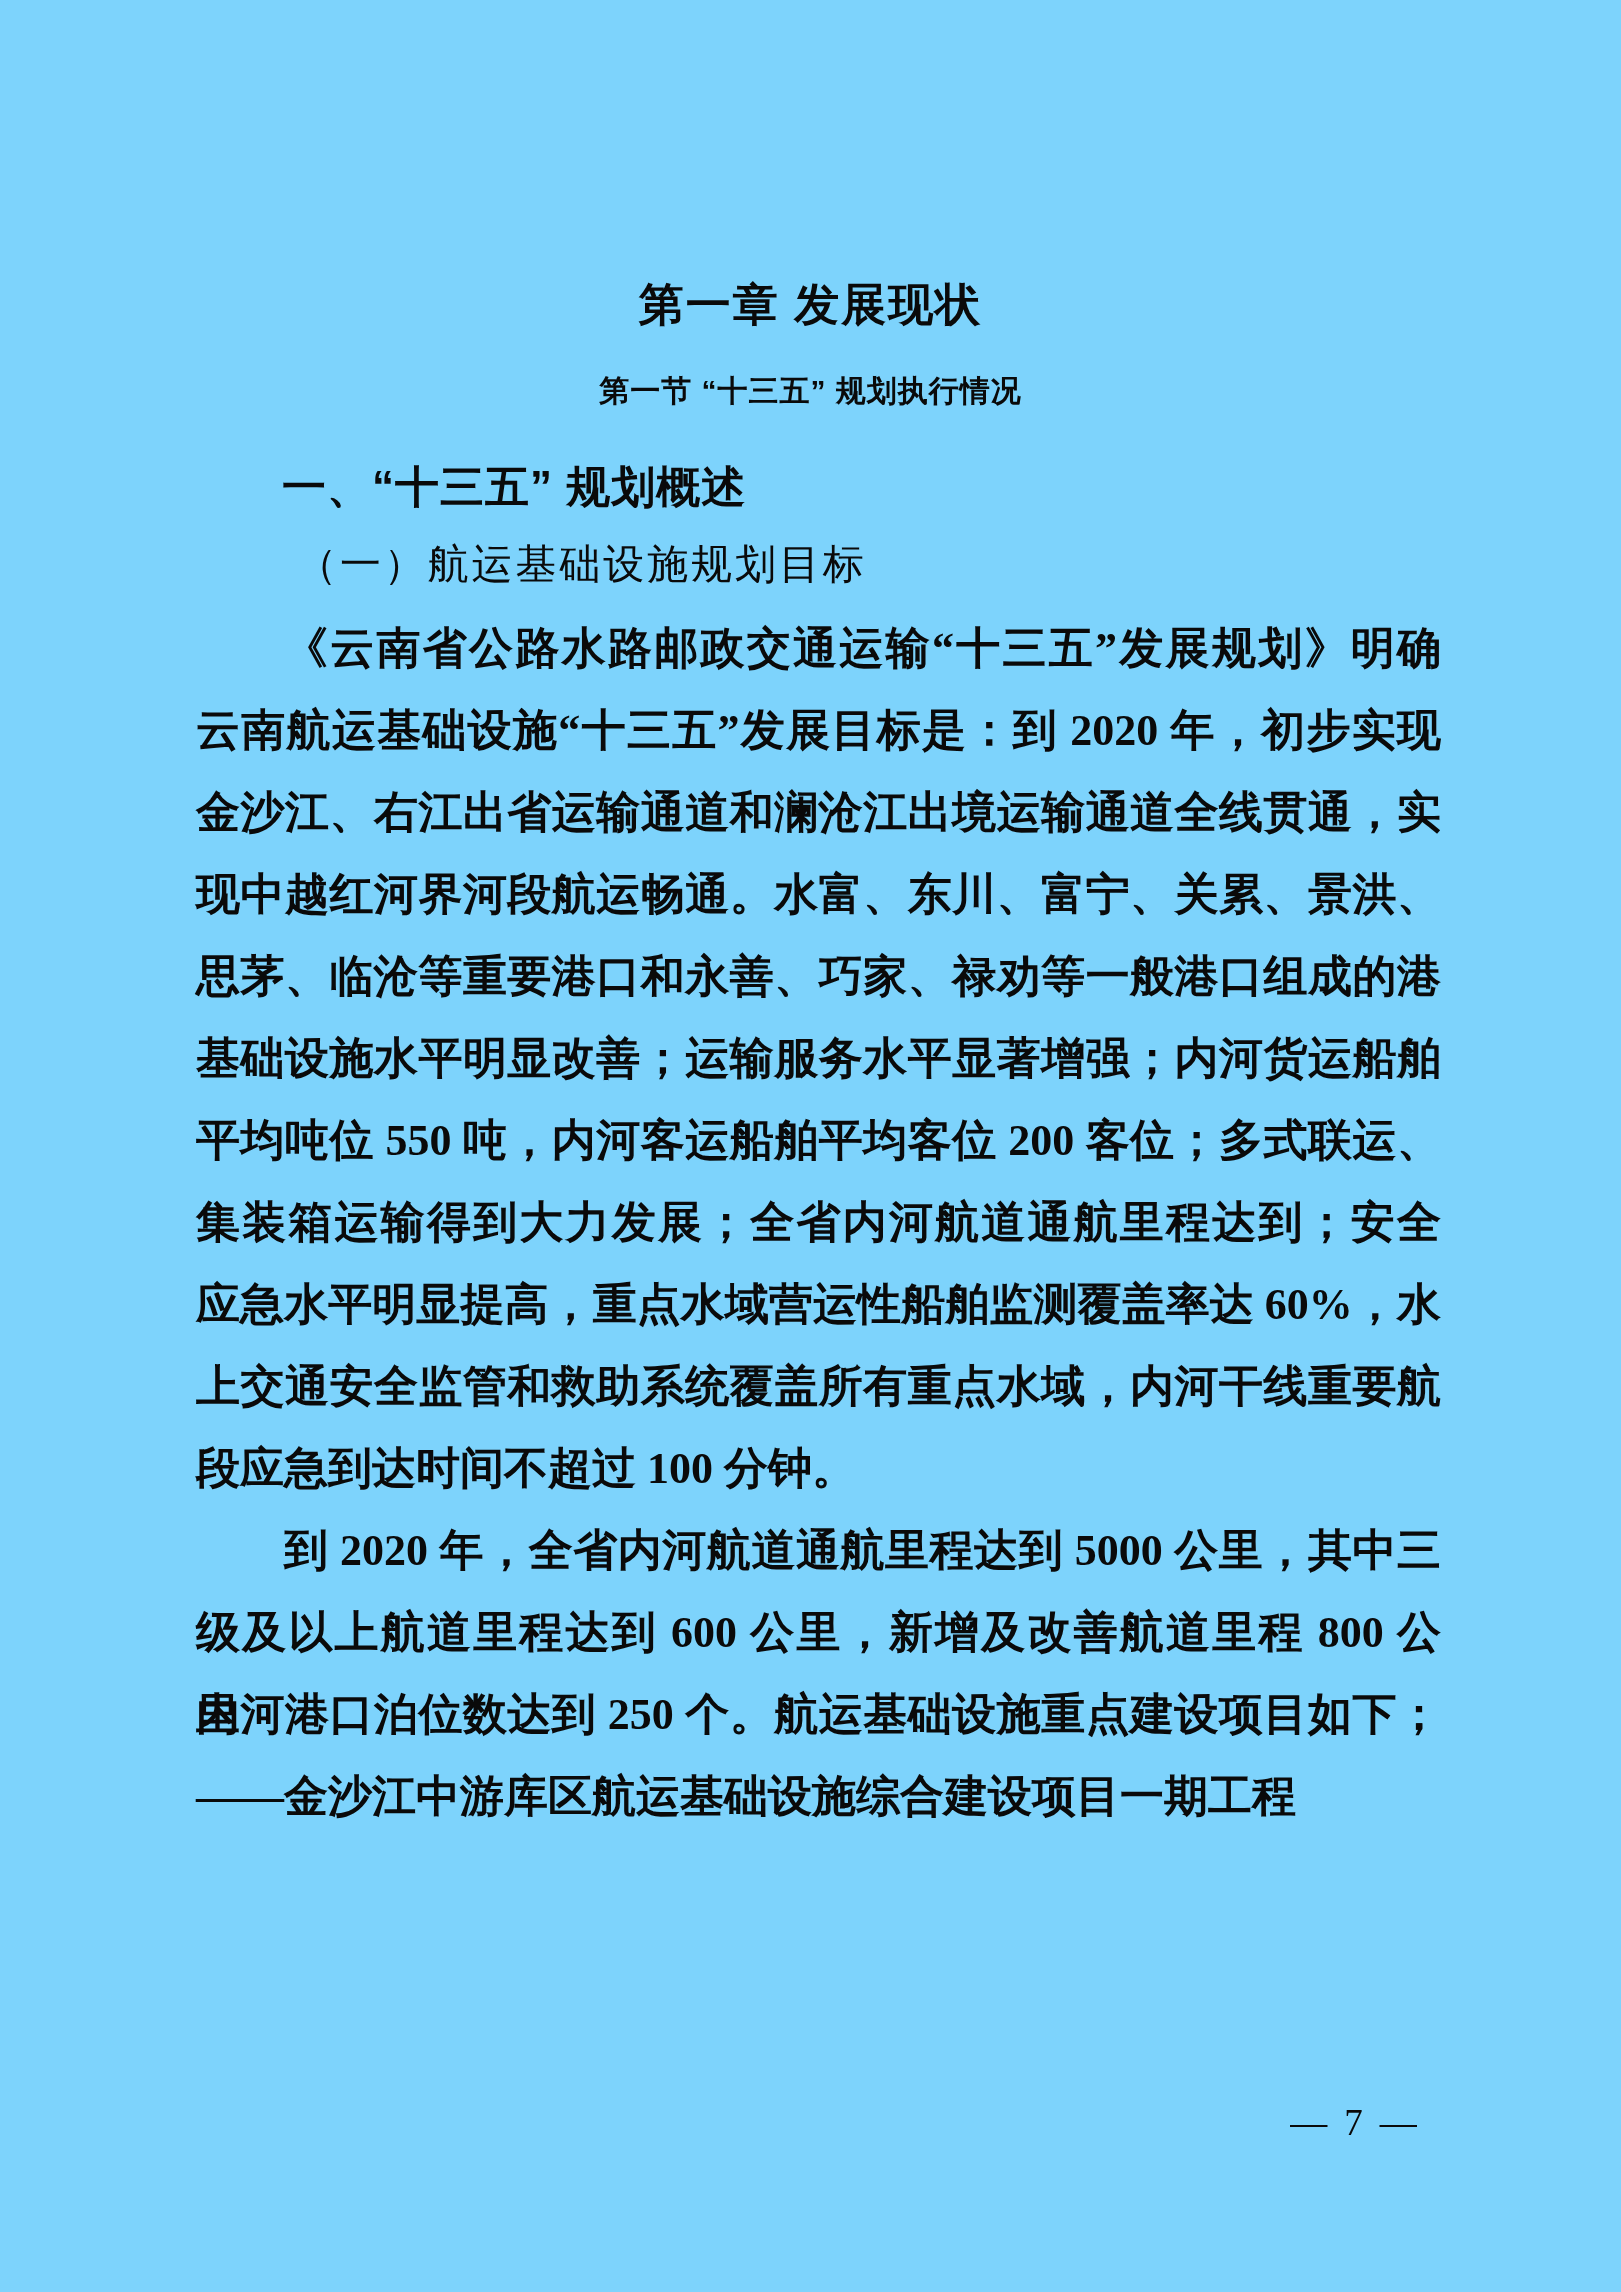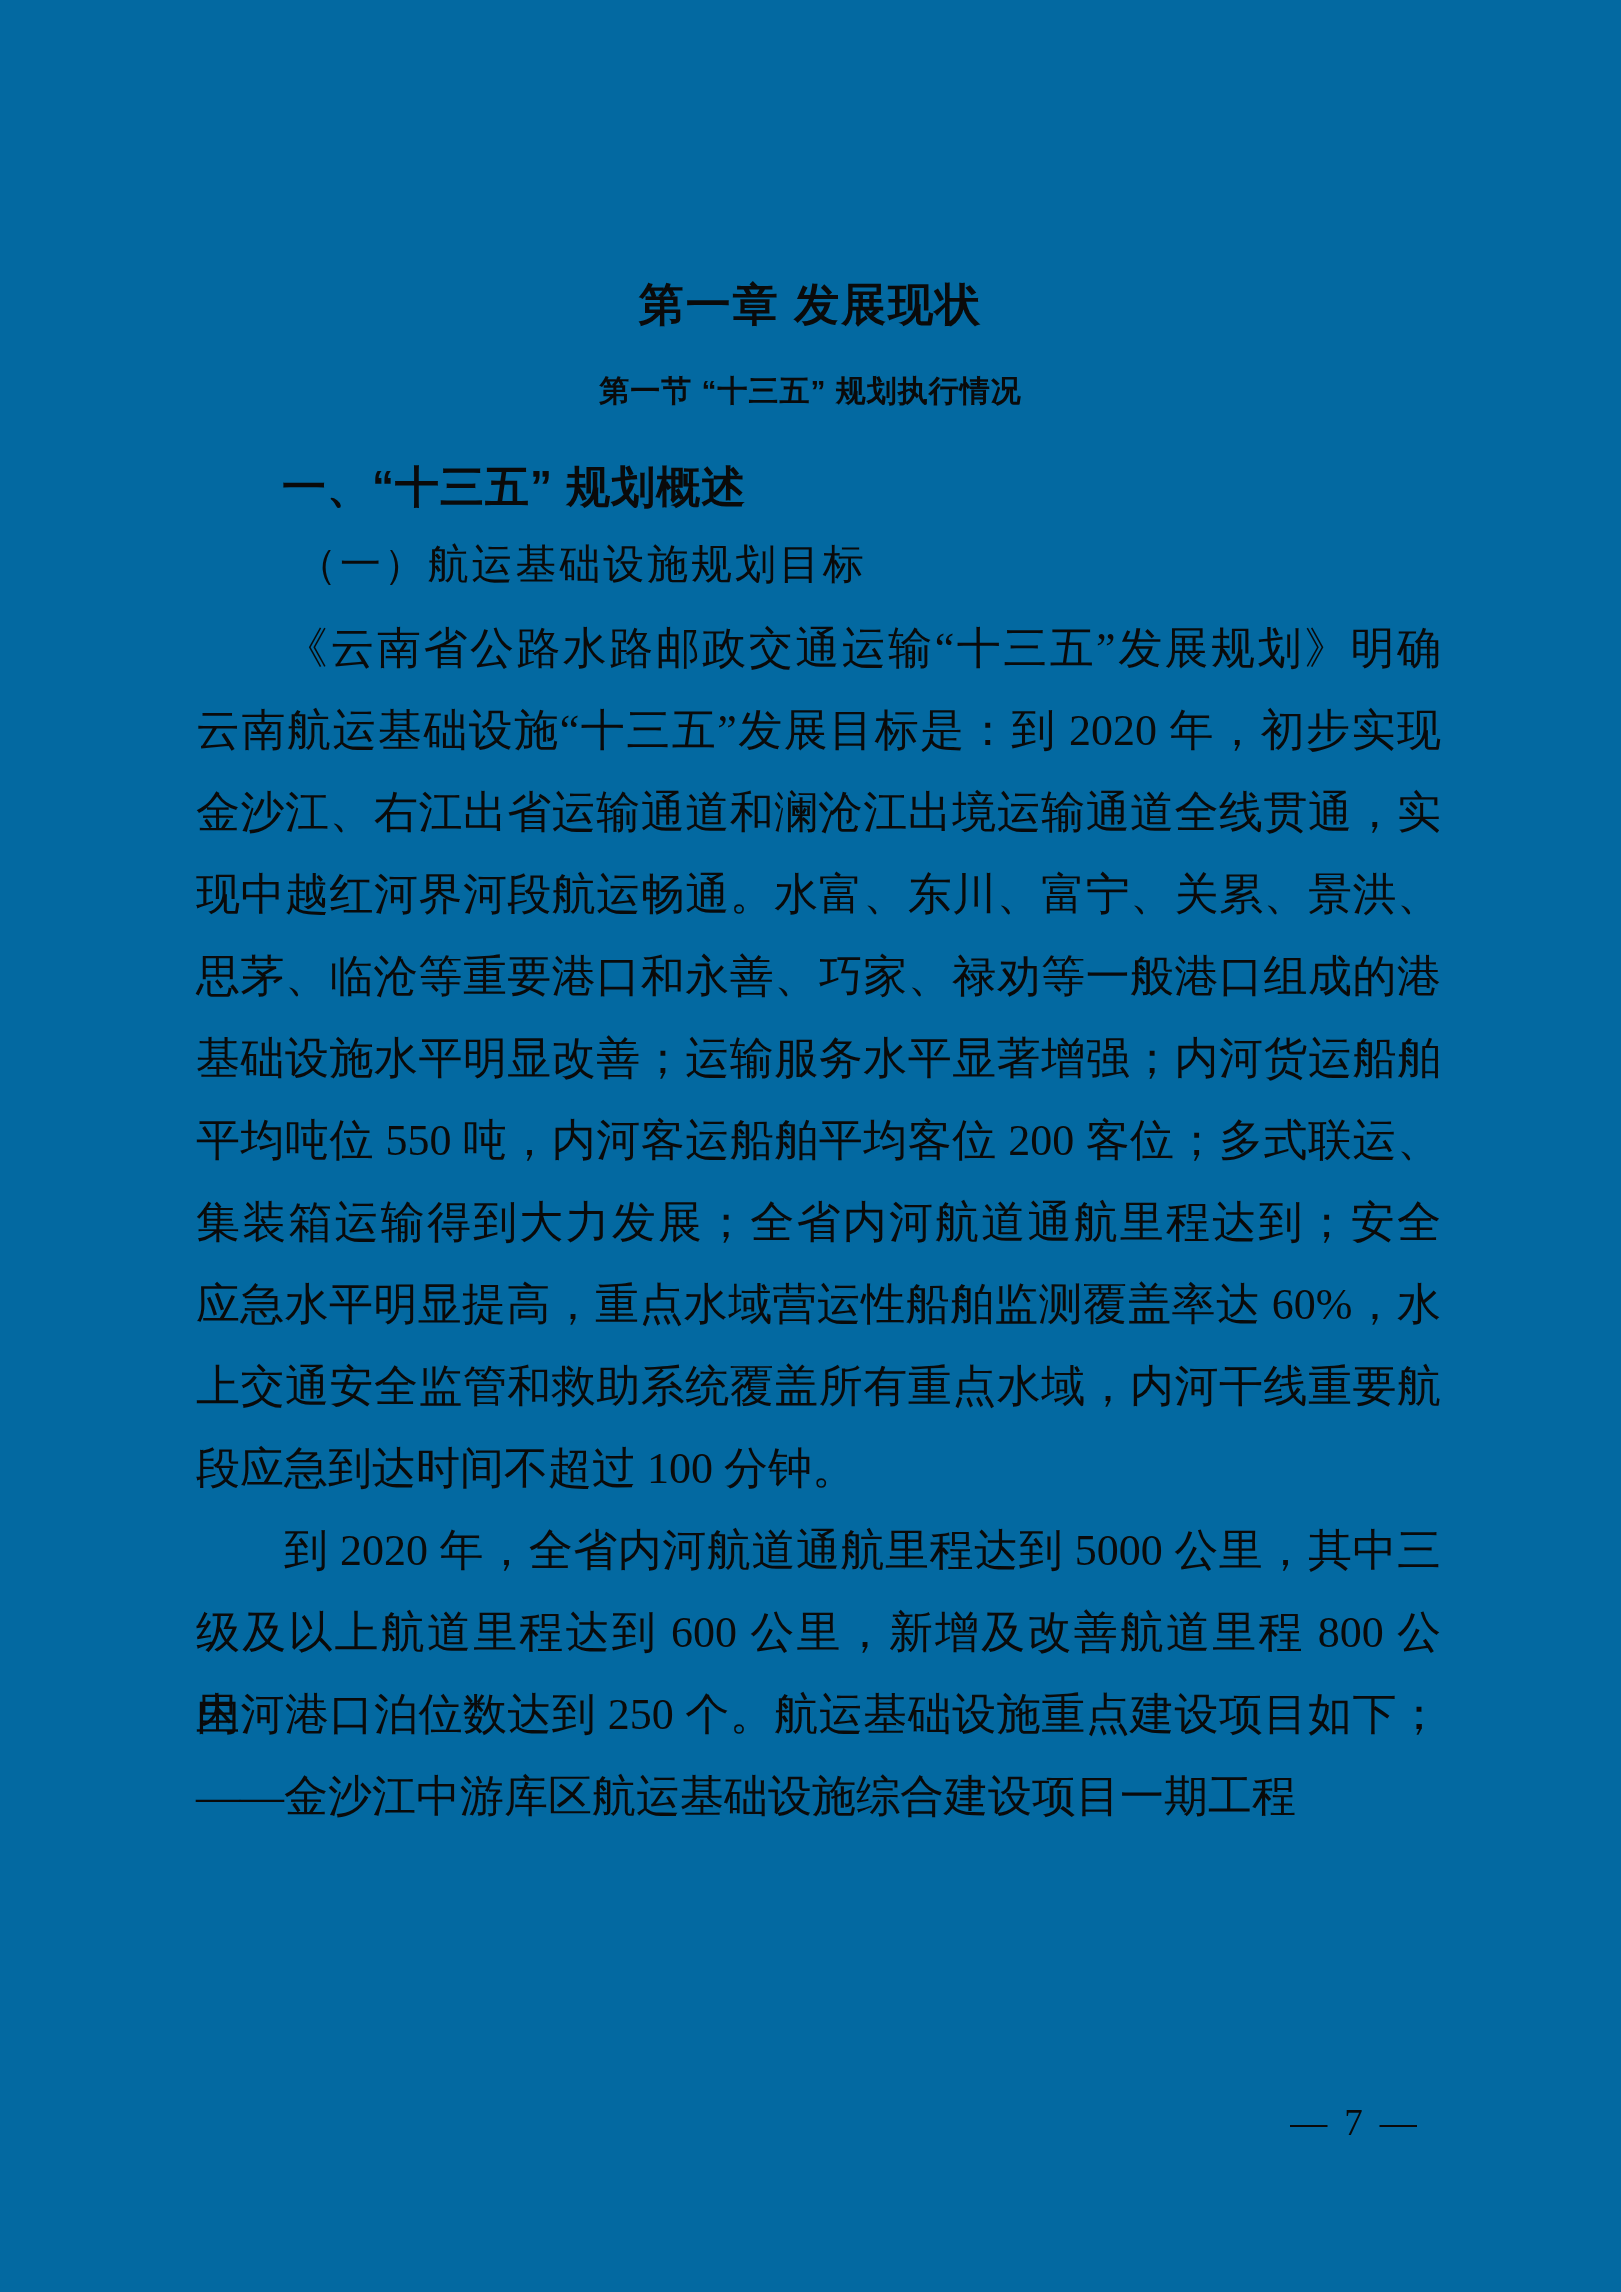--- a/index.html
+++ b/index.html
@@ -1,20 +1,20 @@
 <!DOCTYPE html>
 <html><head>
 <meta charset="utf-8">
 <style>
   html, body { margin: 0; padding: 0; background: #e8e8e8; }
   .page {
     position: relative;
     width: 1621px;
     height: 2293px;
-    background: #0369a1;
+    background: #7dd3fc;
     overflow: hidden;
     color: #0a0a0a;
   }
   .h-chapter {
     position: absolute;
     top: 276px; left: 0; width: 100%;
     height: 57px; line-height: 57px;
     text-align: center;
     font-family: "Liberation Sans", "DejaVu Sans", sans-serif;
     font-weight: 700;
@@ -54,20 +54,21 @@
     position: absolute;
     top: 608px; left: 196px;
     width: 1245px;
   }
   .line {
     height: 82px;
     line-height: 82px;
     font-family: "Liberation Serif", "DejaVu Serif", serif;
     font-size: 44px;
     text-align: left;
+    font-weight: bold;
   }
   .line.just {
     text-align: justify;
     text-align-last: justify;
     text-justify: inter-character;
   }
   .line.indent { text-indent: 88px; }
   .pageno {
     position: absolute;
     top: 2099px; left: 1255px; width: 201px;

